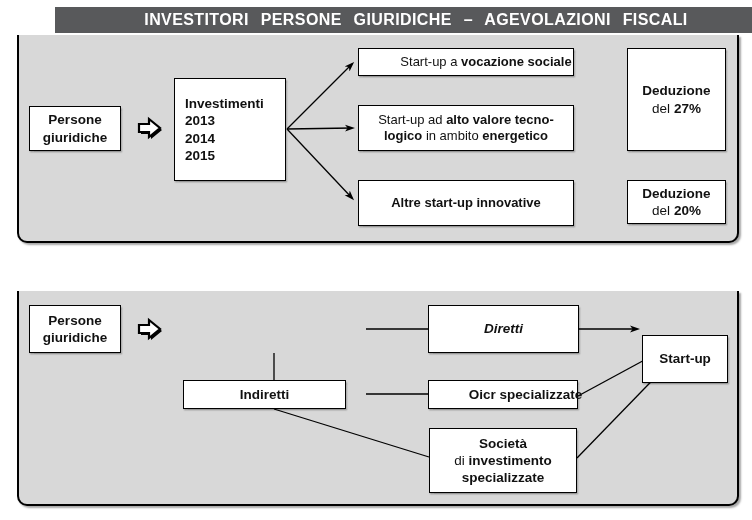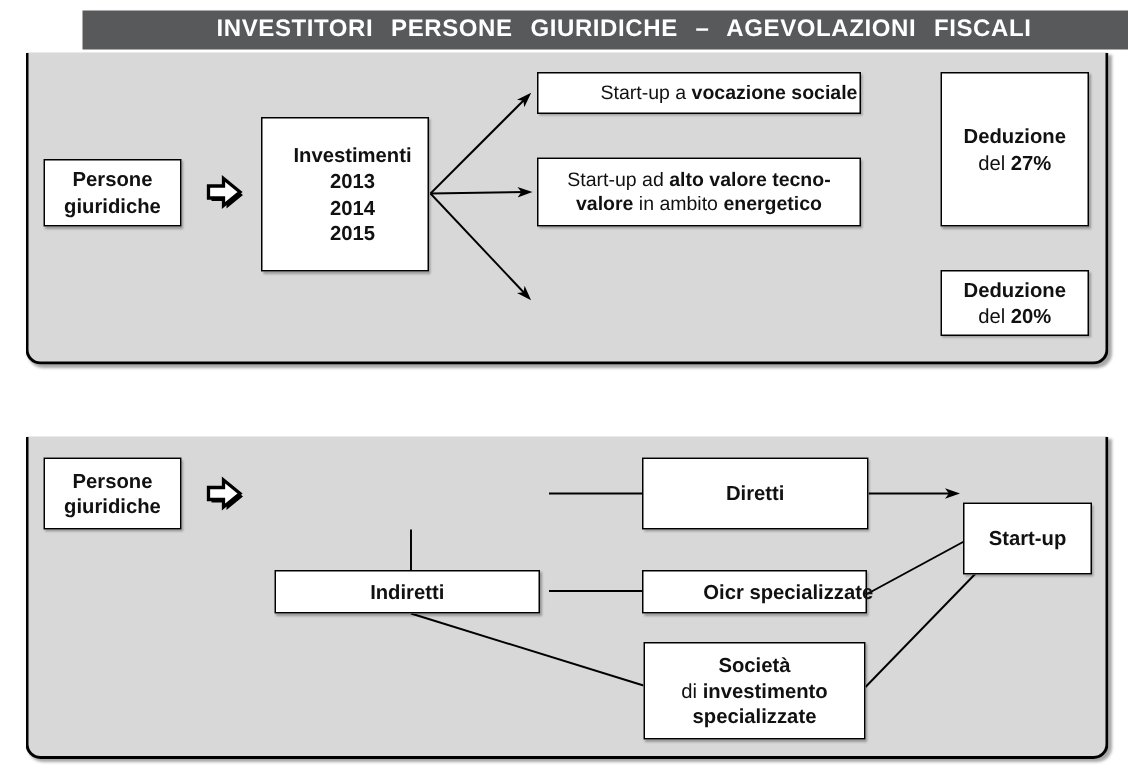--- a/index.html
+++ b/index.html
@@ -29,21 +29,21 @@
 
   .box {
     position: absolute; z-index: 3;
     background: #fff; border: 1.5px solid #000;
     display: flex; flex-direction: column;
     align-items: center; justify-content: center;
     text-align: center; font-size: 13.5px; line-height: 1.27;
     box-shadow: 1px 1.5px 1.5px rgba(0,0,0,0.3);
     white-space: nowrap;
   }
-  .box.left { align-items: center; text-align: left; padding-left: 10px; }
+  .box.left { align-items: flex-start; text-align: left; padding-left: 10px; }
   .box .bold, .box b { font-weight: bold; }
   .box.fs13 { font-size: 13px; }
   .glyph { position: absolute; z-index: 3; }
 </style>
 </head>
 <body>
 
 <div class="page">
 
   <div class="panel-header" style="top:7px;">
@@ -92,23 +92,26 @@
     <div class="bold">2013</div>
     <div class="bold">2014</div>
     <div class="bold">2015</div>
   </div>
 
   <div class="box fs13" style="left:358px; top:48px; width:216px; height:28px;padding-left:40px;">
     <div><span>Start-up a </span><b>vocazione sociale</b></div>
   </div>
 
   <div class="box fs13" style="left:358px; top:105px; width:216px; height:46px;">
-    <div><span>Start-up ad </span><b>alto valore tecno-</b><br><b>valore</b><span> in ambito </span><b>energetico</b></div>
+    <div><span>Start-up ad </span><b>alto valore tecno-</b><br><b>logico</b><span> in ambito </span><b>energetico</b></div>
   </div>
 
+  <div class="box fs13" style="left:358px; top:180px; width:216px; height:46px;">
+    <div><b>Altre start-up innovative</b></div>
+  </div>
 
   <div class="box" style="left:627px; top:48px; width:99px; height:103px;">
     <div class="bold">Deduzione</div>
     <div><span>del </span><b>27%</b></div>
   </div>
 
   <div class="box" style="left:627px; top:180px; width:99px; height:44px;">
     <div class="bold">Deduzione</div>
     <div><span>del </span><b>20%</b></div>
   </div>
@@ -117,29 +120,29 @@
     <div class="bold">Persone</div>
     <div class="bold">giuridiche</div>
   </div>
 
   <svg class="glyph" style="left:135px; top:315px;" width="30" height="28" viewBox="0 0 30 28">
     <polygon points="6,12 16,12 16,7 27,16 16,25 16,20 6,20" fill="#000"></polygon>
     <polygon points="4,10 14,10 14,5 25,14 14,23 14,18 4,18" fill="#fff" stroke="#000" stroke-width="2.2"></polygon>
   </svg>
 
 
-  <div class="box" style="left:428px; top:305px; width:151px; height:48px;">
+  <div class="box" style="left:428px; top:305px; width:151px; height:48px;font-style:italic;">
     <div class="bold">Diretti</div>
   </div>
 
   <div class="box" style="left:642px; top:305px; width:86px; height:48px;margin-top:30px;">
     <div class="bold">Start-up</div>
   </div>
 
-  <div class="box" style="left:183px; top:380px; width:177px; height:29px;">
+  <div class="box" style="left:183px; top:380px; width:163px; height:29px;">
     <div class="bold">Indiretti</div>
   </div>
 
   <div class="box" style="left:428px; top:380px; width:150px; height:29px;padding-left:45px;">
     <div class="bold">Oicr specializzate</div>
   </div>
 
   <div class="box" style="left:429px; top:428px; width:148px; height:65px;">
     <div class="bold">Società</div>
     <div><span>di </span><b>investimento</b></div>

